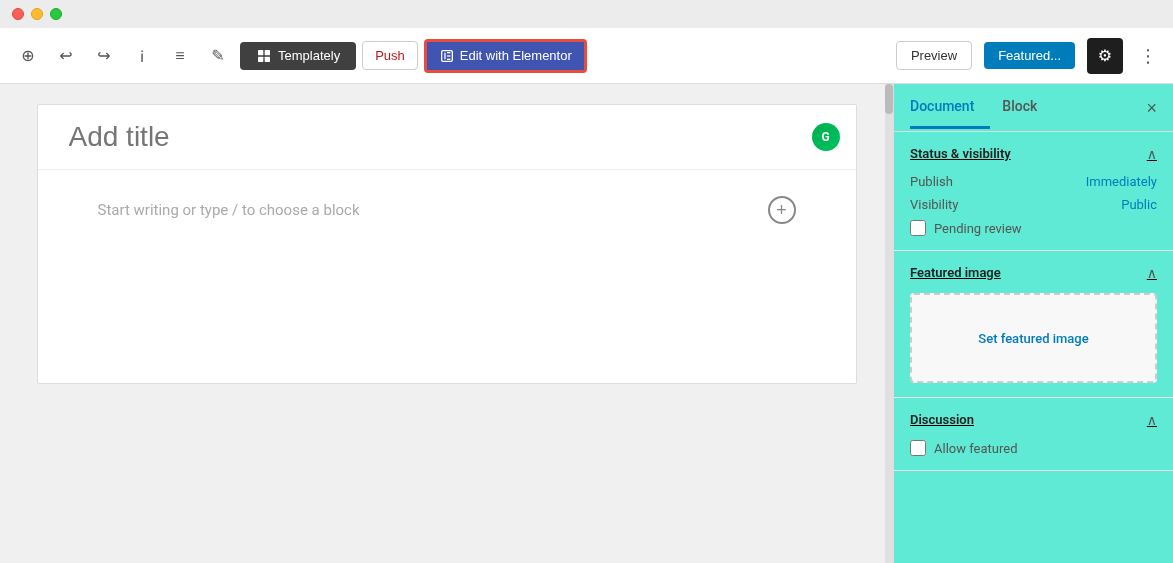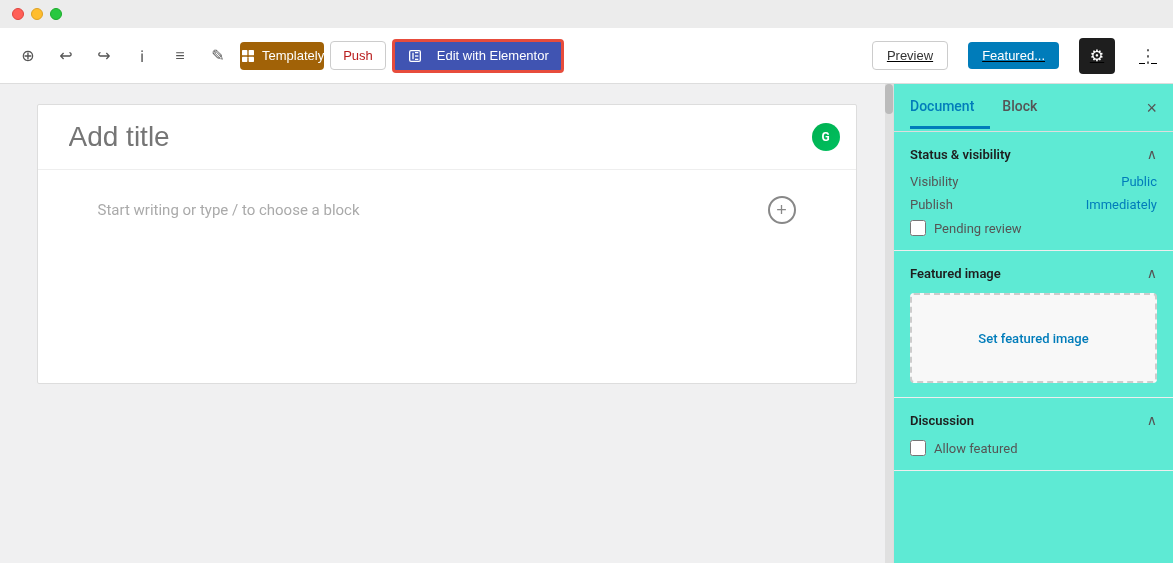--- a/index.html
+++ b/index.html
@@ -33,40 +33,39 @@
     }
     .toolbar-left {
       display: flex;
       align-items: center;
       gap: 6px;
       flex: 1;
     }
     .toolbar-right {
       display: flex;
       align-items: center;
-      gap: 20px;
-      text-decoration: underline;
+      gap: 12px;
     }
     .icon-btn {
       background: none;
       border: none;
       cursor: pointer;
       width: 32px; height: 32px;
       display: flex; align-items: center; justify-content: center;
       border-radius: 4px;
       color: #555;
       font-size: 16px;
     }
 
     .btn-templately {
-      background: #a16207;
+      background: #404040;
       color: #fff;
       border: none;
       border-radius: 4px;
-      padding: 6px 0;
+      padding: 6px 16px;
       cursor: pointer;
       font-size: 13px;
       display: flex; align-items: center; gap: 6px;
       font-weight: 500;
     }
     .btn-push {
       background: #fff;
       color: #b91c1c;
       border: 1px solid #ccc;
       border-radius: 4px;
@@ -76,21 +75,21 @@
       font-weight: 500;
     }
     .btn-elementor {
       background: #4054b2;
       color: #fff;
       border: 3px solid #e74c3c;
       border-radius: 4px;
       padding: 6px 12px;
       cursor: pointer;
       font-size: 13px;
-      display: flex; align-items: center; gap: 14px;
+      display: flex; align-items: center; gap: 5px;
       font-weight: 500;
     }
     .btn-preview {
       background: #fff;
       color: #333;
       border: 1px solid #ccc;
       border-radius: 4px;
       padding: 6px 14px;
       cursor: pointer;
       font-size: 13px;
@@ -268,24 +267,25 @@
       line-height: 1;
     }
 
     .sidebar-section {
       padding: 14px 16px;
       border-bottom: 1px solid #eee;
     }
 
     .sidebar-section-header {
       display: flex;
-      align-items: flex-end;
+      align-items: flex-start;
       justify-content: space-between;
       margin-bottom: 12px;
       cursor: pointer;
+      text-decoration: underline;
     }
 
     .sidebar-section-title {
       font-size: 13px;
       font-weight: 600;
       color: #1e1e1e;
     }
 
     .chevron-icon {
       color: #555;
@@ -455,26 +455,26 @@
         <span>×</span>
       </button>
     </div>
 
     <div class="sidebar-section">
       <div class="sidebar-section-header">
         <span class="sidebar-section-title">Status &amp; visibility</span>
         <span class="chevron-icon">∧</span>
       </div>
       <div class="sidebar-row">
+        <span class="sidebar-label">Publish</span>
+        <a class="sidebar-link">Immediately</a>
+      </div>
+      <div class="sidebar-row">
         <span class="sidebar-label">Visibility</span>
         <a class="sidebar-link">Public</a>
-      </div>
-      <div class="sidebar-row">
-        <span class="sidebar-label">Publish</span>
-        <a class="sidebar-link">Immediately</a>
       </div>
       <div class="checkbox-row">
         <input type="checkbox" class="checkbox-input" style="">
         <span class="checkbox-label">Pending review</span>
       </div>
     </div>
 
     <div class="sidebar-section">
       <div class="sidebar-section-header">
         <span class="sidebar-section-title">Featured image</span>

